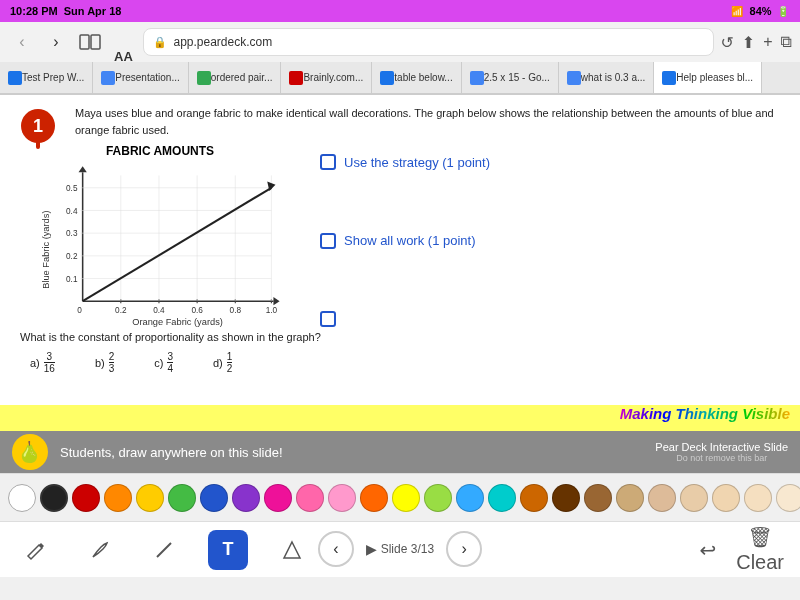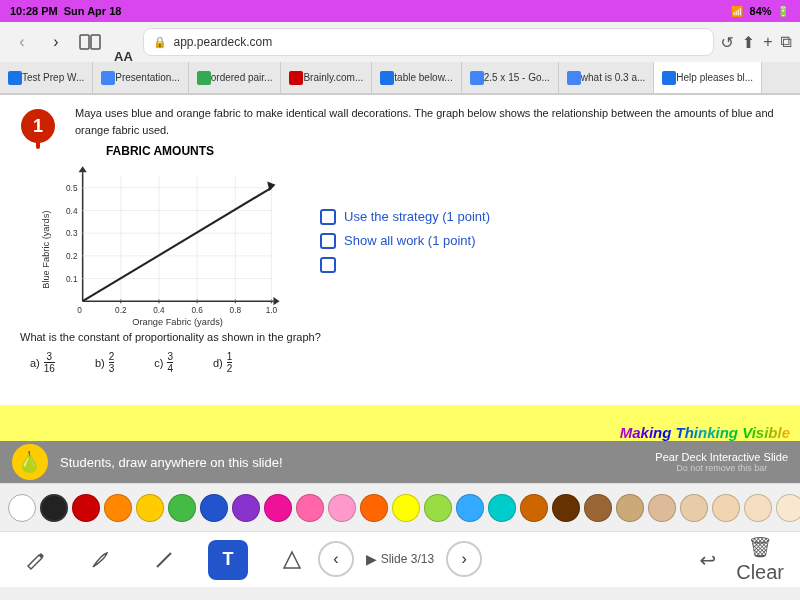--- a/index.html
+++ b/index.html
@@ -183,21 +183,21 @@
     .chart-svg {
       width: 100%;
       height: 100%;
     }
 
     
     .rubric-area {
       flex: 1;
       display: flex;
       flex-direction: column;
-      justify-content: center;
+      justify-content: space-between;
       gap: 8px;
       padding-top: 10px;
     }
     .rubric-item {
       display: flex;
       align-items: center;
       gap: 8px;
       color: #2255cc;
       font-size: 13px;
     }
@@ -215,23 +215,23 @@
       font-size: 11px;
       color: #222;
       display: flex;
       gap: 40px;
       align-items: center;
     }
 
     
     .highlight-band {
       background: #ffff66;
-      height: 36px;
-      display: flex;
-      align-items: flex-end;
+      height: 26px;
+      display: flex;
+      align-items: flex-start;
       justify-content: flex-end;
       padding-right: 10px;
       position: relative;
     }
     .mtv-text {
       font-size: 15px;
       font-weight: bold;
       font-style: italic;
       background: linear-gradient(to right, #cc00cc, #0000ff, #00aaaa, #00cc00, #ffaa00);
       -webkit-background-clip: text;

